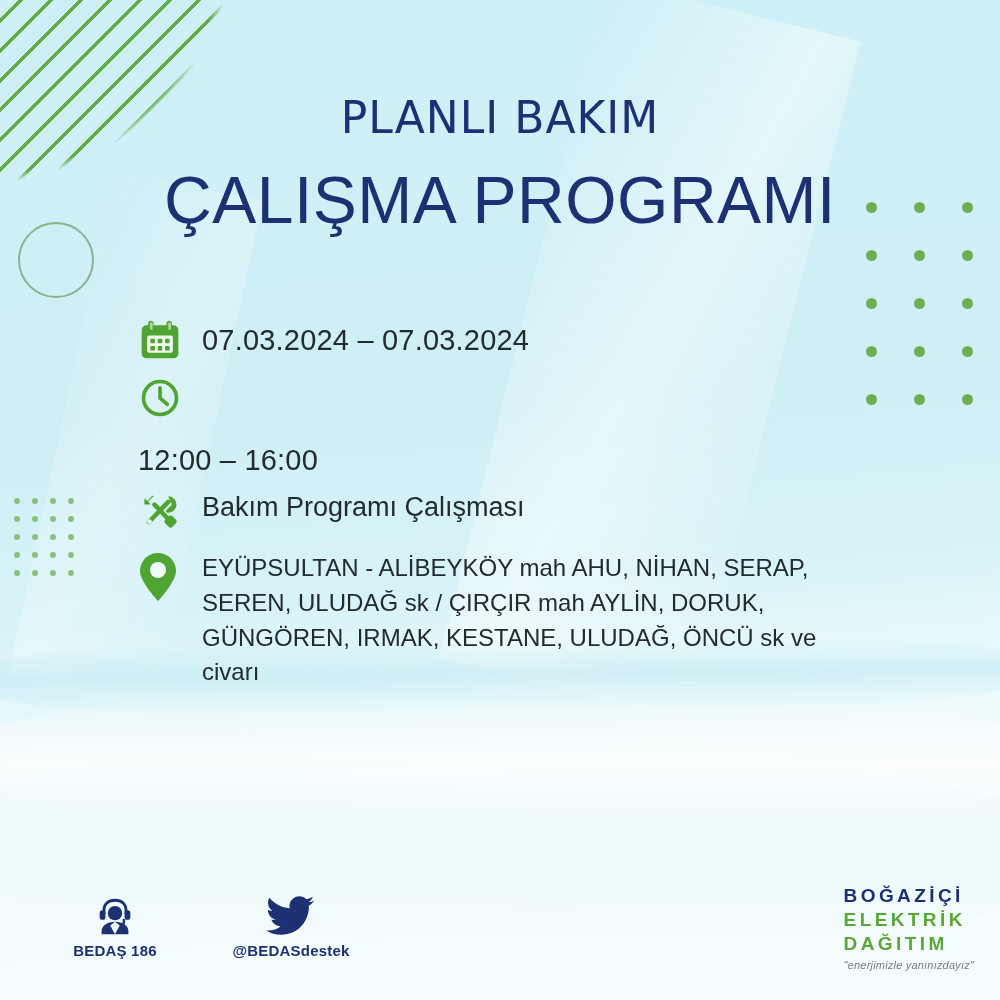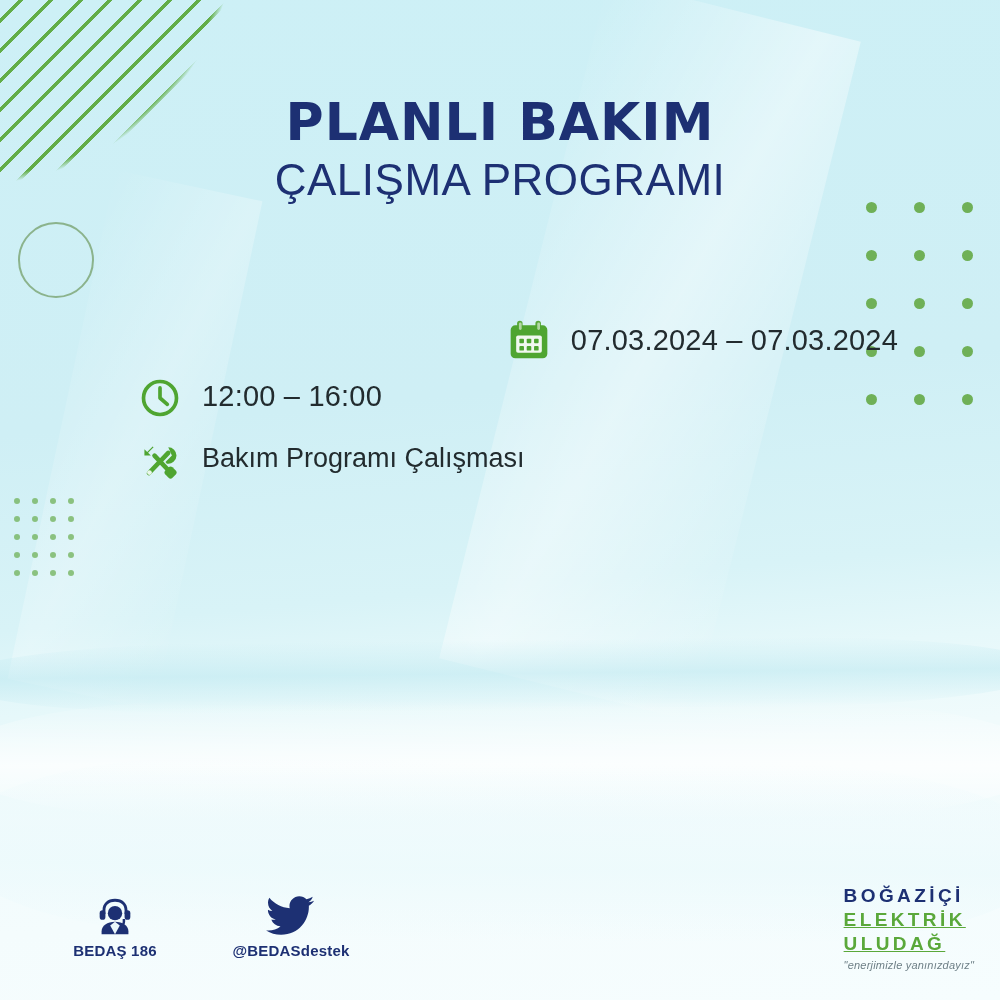--- a/index.html
+++ b/index.html
@@ -87,67 +87,67 @@
     left: 14px; top: 498px;
     grid-template-columns: repeat(4, 18px);
     grid-auto-rows: 18px;
   }
   #dotgrid-left span { width: 6px; height: 6px; opacity:.75; }
 
   
   .header { position: absolute; left: 0; top: 96px; width: 1000px; text-align: center; }
   .title-main {
     font-family: "DejaVu Sans", sans-serif;
-    font-weight: 700;
-    font-size: 52px;
+    font-weight: 400;
+    font-size: 44px;
     letter-spacing: 1px;
     color: #1d3073;
     line-height: 1.02;
   }
   .title-sub {
     font-family: "Liberation Sans", sans-serif;
     font-weight: 400;
-    font-size: 44px;
+    font-size: 66px;
     letter-spacing: .5px;
     color: #1d3073;
-    margin-top: 8px;
+    margin-top: 25px;
     line-height: 1.05;
   }
 
   
   .info { position: absolute; left: 138px; top: 318px; width: 760px; }
   .row { display: flex; align-items: flex-start; margin-bottom: 18px; }
   .row .ic { width: 64px; flex: 0 0 64px; display:flex; align-items:flex-start; justify-content:flex-start; }
   .row .tx { color: #222b2e; }
 
   .row-date .tx { font-size: 29px; letter-spacing:.2px; padding-top: 6px; }
   .row-time .tx { font-size: 29px; letter-spacing:.2px; padding-top: 4px; }
   .row-work .tx { font-size: 27px; padding-top: 3px; text-align: center; }
   .row-loc  .tx { font-size: 24px; line-height: 1.45; max-width: 640px; padding-top: 0px; }
 
-  .row-date { margin-bottom: 14px; justify-content: flex-end; }
-  .row-time { margin-bottom: 20px; }
+  .row-date { margin-bottom: 14px; }
+  .row-time { margin-bottom: 12px; flex-direction: column; }
   .row-work { margin-bottom: 18px; }
 
   
   .contacts { position: absolute; left: 55px; top: 890px; display: flex; gap: 56px; }
   .contact { width: 120px; text-align: center; }
   .contact .cico { height: 52px; display:flex; align-items:center; justify-content:center; }
   .contact .clabel {
     font-size: 15px; color: #1d3073;
     font-weight: 600; letter-spacing: .2px; white-space: nowrap;
   }
 
   
   .brand { position: absolute; right: 26px; top: 884px; text-align: left; }
   .brand .bline {
     font-weight: 700; font-size: 19px; letter-spacing: 3.4px; line-height: 1.25;
   }
   .brand .b1 { color: #1d3073; }
-  .brand .b2, .brand .b3 { color: #5aa83a; text-decoration: underline; }
+  .brand .b2, .brand .b3 { color: #5aa83a; }
   .brand .slogan {
     margin-top: 4px; font-size: 11px; font-style: italic; color: #6d7f86;
     letter-spacing: .2px;
   }
 </style>
 </head>
 <body>
 
 <div id="poster">
 
@@ -249,20 +249,29 @@
           <g stroke="#4fa531" stroke-width="5" stroke-linecap="round">
             <line x1="36" y1="36" x2="18" y2="17"></line>
           </g>
           <path d="M16 7 L10 13 L7 10 L7 17 L14 17 L11 14 L17 8 z" fill="#4fa531"></path>
           <rect x="30" y="30" width="11" height="11" rx="3" transform="rotate(45 35.5 35.5)" fill="#4fa531"></rect>
         </svg>
       </div>
       <div class="tx">Bakım Programı Çalışması</div>
     </div>
 
+    <div class="row row-loc">
+      <div class="ic">
+        <svg width="40" height="52" viewBox="0 0 40 52" aria-hidden="true">
+          <path d="M20 2 C10 2 2 10 2 20 C2 31 20 50 20 50 C20 50 38 31 38 20 C38 10 30 2 20 2 Z" fill="#4fa531"></path>
+          <circle cx="20" cy="19" r="8" fill="#f0fbfc"></circle>
+        </svg>
+      </div>
+      <div class="tx">EYÜPSULTAN - ALİBEYKÖY mah AHU, NİHAN, SERAP, SEREN, ULUDAĞ sk / ÇIRÇIR mah AYLİN, DORUK, GÜNGÖREN, IRMAK, KESTANE, ULUDAĞ, ÖNCÜ sk ve civarı</div>
+    </div>
 
   </div>
 
   <div class="contacts">
 
     <div class="contact">
       <div class="cico">
         <svg width="46" height="46" viewBox="0 0 48 48" aria-hidden="true">
           <path d="M24 6 c-8 0-13 5-13 12 v4 h3 v-4 c0-6 4-9 10-9 s10 3 10 9 v4 h3 v-4 c0-7-5-12-13-12z" fill="#1d3073"></path>
           <rect x="8" y="18" width="6" height="10" rx="3" fill="#1d3073"></rect>
@@ -284,17 +293,17 @@
         </svg>
       </div>
       <div class="clabel">@BEDASdestek</div>
     </div>
 
   </div>
 
   <div class="brand">
     <div class="bline b1">BOĞAZİÇİ</div>
     <div class="bline b2">ELEKTRİK</div>
-    <div class="bline b3">ULUDAĞ</div>
+    <div class="bline b3">DAĞITIM</div>
     <div class="slogan">"enerjimizle yanınızdayız"</div>
   </div>
 
 </div>
 
 </body></html>

